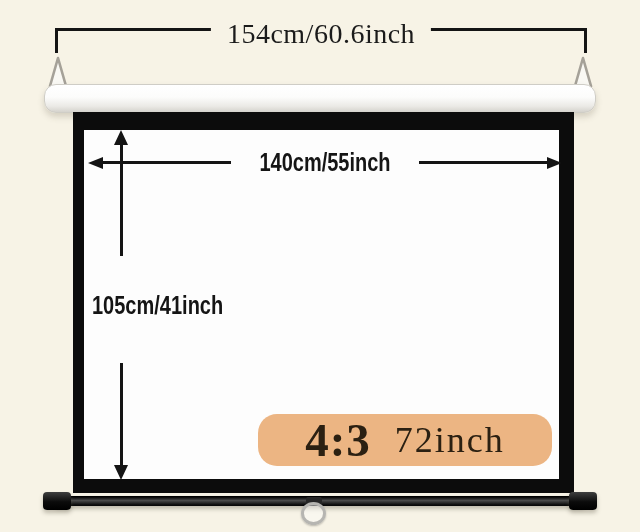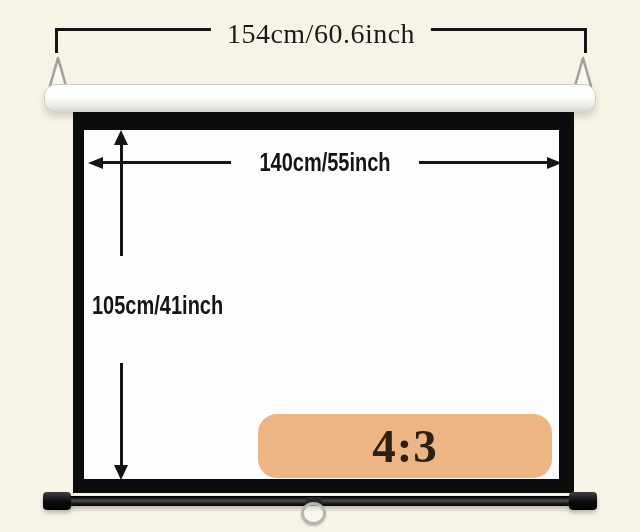--- a/index.html
+++ b/index.html
@@ -65,21 +65,21 @@
     border-left:7px solid transparent;border-right:7px solid transparent;
     border-bottom:15px solid var(--arrow,#141414);}
   .vline1{position:absolute;left:120px;top:143px;width:3px;height:113px;background:var(--arrow,#141414);}
   .hlabel{position:absolute;left:92px;top:291px;transform:scaleX(.8);transform-origin:left center;}
   .vline2{position:absolute;left:120px;top:363px;width:3px;height:104px;background:var(--arrow,#141414);}
   .vhead-down{position:absolute;left:114px;top:465px;width:0;height:0;
     border-left:7px solid transparent;border-right:7px solid transparent;
     border-top:15px solid var(--arrow,#141414);}
   
   .badge{
-    position:absolute;left:258px;top:414px;width:294px;height:64px;
+    position:absolute;left:258px;top:414px;width:294px;height:52px;
     border-radius:19px;background:var(--badge-bg,#ecb583);
     display:flex;align-items:center;justify-content:center;gap:24px;
   }
   .ratio{font-size:47px;font-weight:700;color:var(--badge-text,#2b2012);letter-spacing:1px;line-height:1;}
   .size{font-size:36px;font-weight:400;color:var(--badge-text,#2b2012);letter-spacing:2px;line-height:1;}
   
   .bar{
     position:absolute;left:56px;top:496px;width:528px;height:10px;
     background:linear-gradient(180deg,#000 8%,#4a4a4a 45%,#090909 90%);
     box-shadow:0 3px 4px rgba(90,84,66,.35);
@@ -126,20 +126,21 @@
   </div>
 
   <div class="vhead-up"></div>
   <div class="vline1"></div>
   <div class="dim-label hlabel">105cm/41inch</div>
   <div class="vline2"></div>
   <div class="vhead-down"></div>
 
   <div class="badge">
     <span class="ratio">4:3</span>
+    <span class="size">72inch</span>
   </div>
 
   <div class="bar"></div>
   <div class="cap cap-left"></div>
   <div class="cap cap-right"></div>
   <div class="ring-tab"></div>
   <div class="ring"></div>
 
 </div>
 

